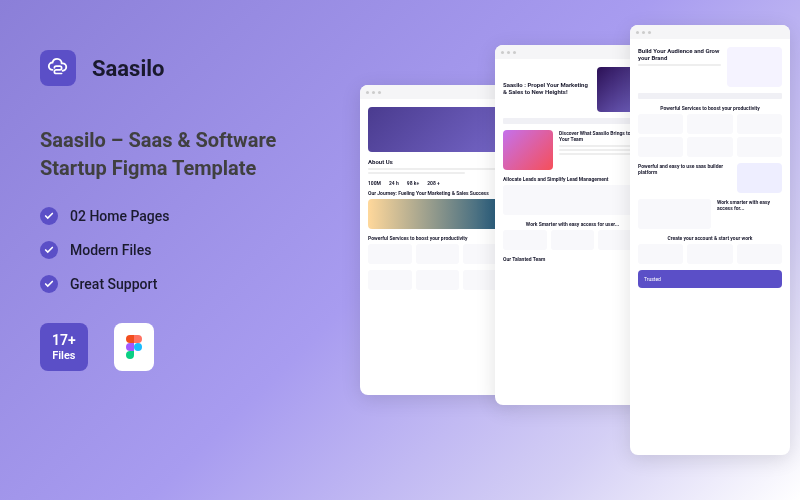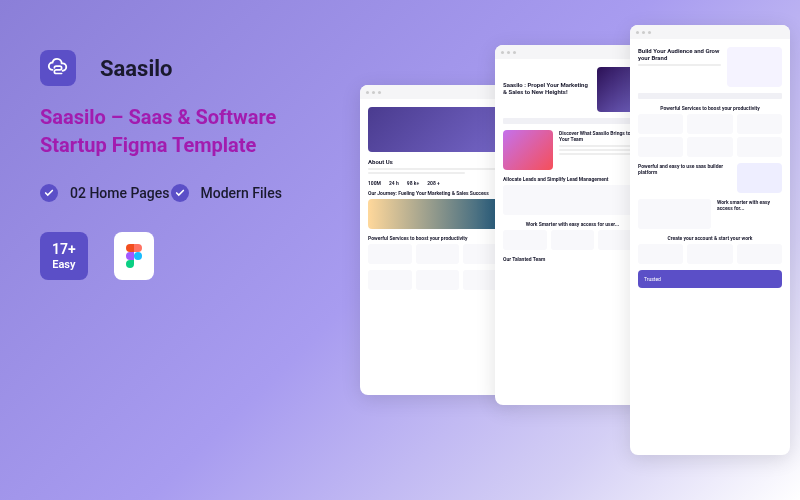--- a/index.html
+++ b/index.html
@@ -13,48 +13,48 @@
 }
 .left-panel {
   position: absolute;
   left: 40px;
   top: 50px;
   width: 300px;
 }
 .logo-row {
   display: flex;
   align-items: center;
-  gap: 24px;
-  margin-bottom: 17px;
+  gap: 16px;
+  margin-bottom: 40px;
 }
 .logo-icon {
   width: 36px;
   height: 36px;
   background: #5b4fc7;
   border-radius: 8px;
   display: flex;
   align-items: center;
   justify-content: center;
 }
 .logo-text {
   font-size: 22px;
   font-weight: 700;
   color: #1a1a2e;
 }
 .title {
   font-size: 20px;
   font-weight: 700;
-  color: #a21caf;
+  color: #404040;
   line-height: 1.4;
   margin-bottom: 25px;
 }
 .features {
   display: flex;
-  flex-direction: row;
-  gap: 1px;
+  flex-direction: column;
+  gap: 16px;
   margin-bottom: 30px;
 }
 .feature {
   display: flex;
   align-items: center;
   gap: 12px;
 }
 .check-icon {
   width: 18px;
   height: 18px;
@@ -158,26 +158,34 @@
       <span class="feature-text">02 Home Pages</span>
     </div>
     <div class="feature">
       <div class="check-icon">
         <svg width="10" height="10" viewBox="0 0 12 12">
             <path d="M2 6l2.5 2.5L10 3" stroke="#fff" stroke-width="2" fill="none" stroke-linecap="round"></path>
           </svg>
       </div>
       <span class="feature-text">Modern Files</span>
     </div>
+    <div class="feature">
+      <div class="check-icon">
+        <svg width="10" height="10" viewBox="0 0 12 12">
+            <path d="M2 6l2.5 2.5L10 3" stroke="#fff" stroke-width="2" fill="none" stroke-linecap="round"></path>
+          </svg>
+      </div>
+      <span class="feature-text">Great Support</span>
+    </div>
   </div>
 
   <div class="badges">
     <div class="badge">
       <span class="badge-num">17+</span>
-      <span>Easy</span>
+      <span>Files</span>
     </div>
     <div class="fig-badge">
       <svg width="16" height="24" viewBox="0 0 16 24">
         <circle cx="12" cy="12" r="4" fill="#1abcfe"></circle>
         <path d="M4 0h4v8H4a4 4 0 010-8z" fill="#f24e1e"></path>
         <path d="M8 0h4a4 4 0 010 8H8V0z" fill="#ff7262"></path>
         <path d="M4 8h4v8H4a4 4 0 010-8z" fill="#a259ff"></path>
         <path d="M4 16h4v4a4 4 0 11-4-4z" fill="#0acf83"></path>
       </svg>
     </div>

